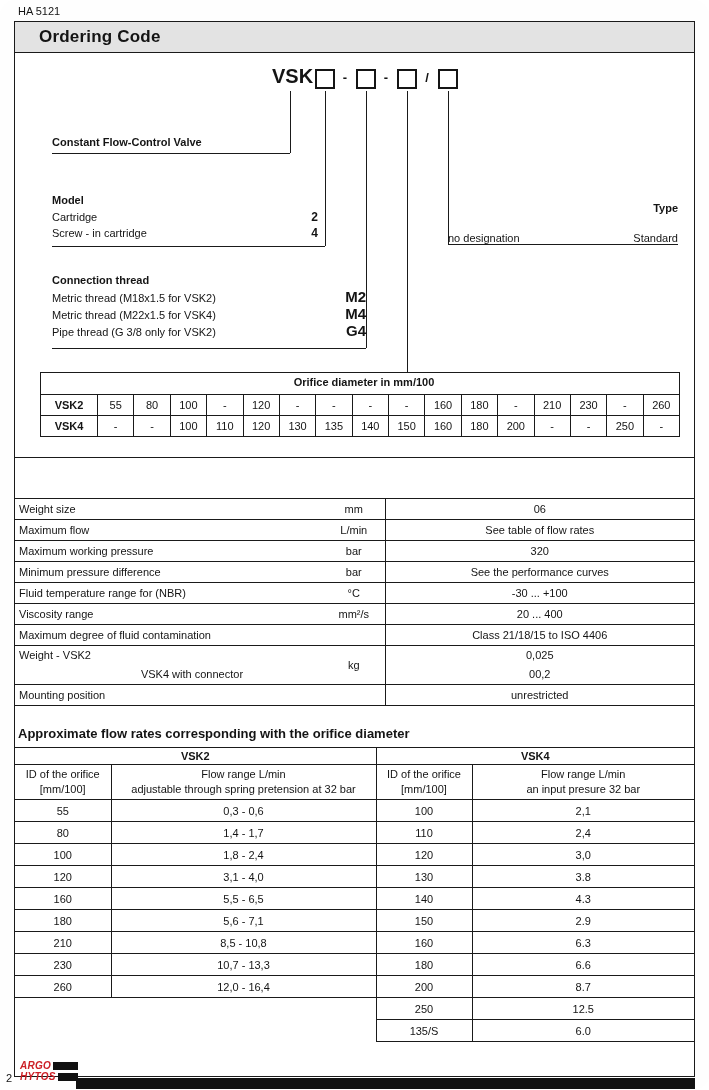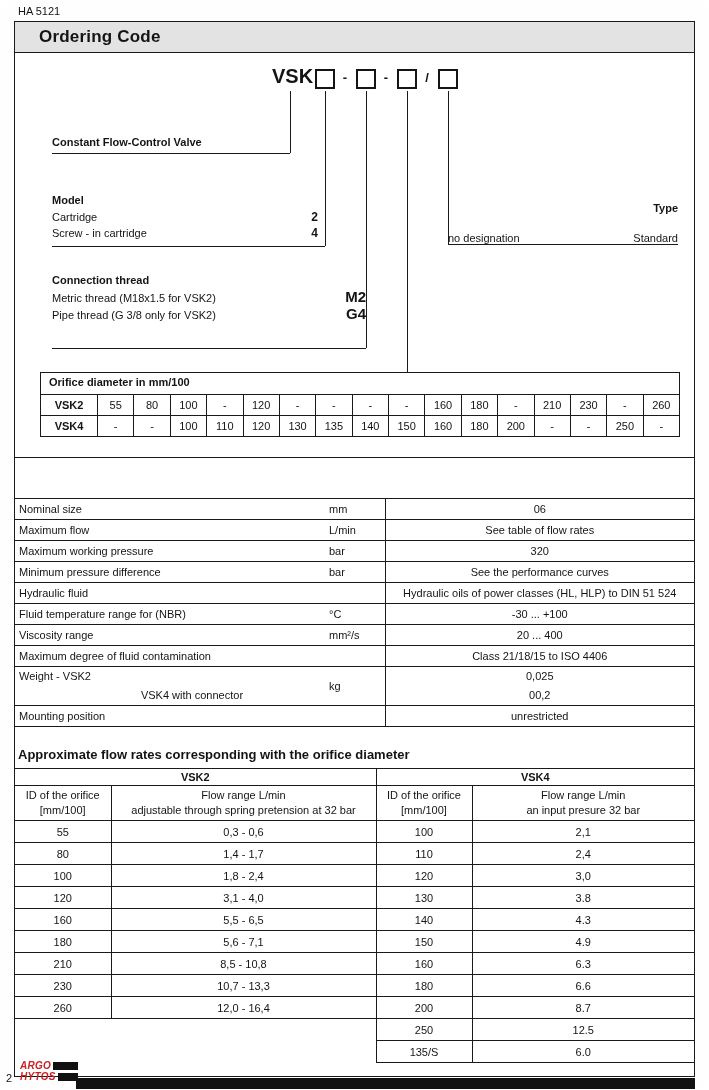--- a/index.html
+++ b/index.html
@@ -26,27 +26,27 @@
   .kv-row{display:flex;justify-content:space-between;align-items:baseline;line-height:16px;}
   .kv-value{font-weight:bold;font-size:12px;}
   .conn-group .kv-value{font-size:15px;}
   .model-group{left:37px;top:141px;width:266px;}
   .conn-group{left:37px;top:221px;width:314px;}
   .type-group{left:433px;top:149px;width:230px;}
   .type-title{font-weight:bold;text-align:right;margin-bottom:16px;}
   
   .orifice{position:absolute;left:25px;top:319px;border-collapse:collapse;table-layout:fixed;width:640px;font-size:11px;}
   .orifice th,.orifice td{border:1px solid #1a1a1a;text-align:center;height:20px;padding:0;font-weight:normal;}
-  .orifice .o-title{text-align:left;font-weight:bold;padding:3px 0 6px 8px;height:auto;}
+  .orifice .o-title{text-align:center;font-weight:bold;padding:3px 0 6px 8px;height:auto;}
   .orifice .o-label{font-weight:bold;}
   .tech{width:100%;border-collapse:collapse;table-layout:fixed;font-size:11px;margin-top:20px;border-top:1px solid #1a1a1a;}
   .tech td{border-bottom:1px solid #1a1a1a;vertical-align:middle;padding:0;height:20px;}
   .tech .t-label div{line-height:19px;padding-left:4px;}
   .tech .t-label .t-l2{padding-left:40px;text-align:center;}
-  .tech .t-unit{text-align:left;padding-right:6px;line-height:19px;}
+  .tech .t-unit{text-align:center;padding-right:6px;line-height:19px;}
   .tech .t-value{border-left:1px solid #1a1a1a;text-align:center;}
   .tech .t-value div{line-height:19px;}
   
   .flow-title{font-weight:bold;font-size:13px;margin:20px 0 6px 3px;}
   .flow{width:100%;border-collapse:collapse;table-layout:fixed;font-size:11px;}
   .flow th,.flow td{border:1px solid #1a1a1a;text-align:center;padding:0;}
   .flow .f-group th{height:16px;font-weight:bold;}
   .flow .f-head th{font-weight:normal;padding:2px 4px;}
   .flow .f-head div{line-height:15px;}
   .flow td{height:21px;}
@@ -123,20 +123,24 @@
 
       <div class="group conn-group">
         <div class="group-title">Connection thread</div>
         <div class="kv-rows">
 
             <div class="kv-row">
               <span class="kv-label">Metric thread (M18x1.5 for VSK2)</span>
               <span class="kv-value">M2</span>
             </div>
 
+            <div class="kv-row">
+              <span class="kv-label">Metric thread (M22x1.5 for VSK4)</span>
+              <span class="kv-value">M4</span>
+            </div>
 
             <div class="kv-row">
               <span class="kv-label">Pipe thread (G 3/8 only for VSK2)</span>
               <span class="kv-value">G4</span>
             </div>
           </div>
       </div>
 
       <table class="orifice">
         <colgroup>
@@ -197,21 +201,21 @@
     <table class="tech">
       <colgroup>
           <col style="width:314px;">
           <col style="width:56px;">
           <col style="width:309px;">
         </colgroup>
       <tbody>
 
           <tr>
             <td class="t-label">
-              <div>Nominal size</div>
+              <div>Weight size</div>
               <div class="t-l2"></div>
             </td>
             <td class="t-unit">mm</td>
             <td class="t-value">
               <div>06</div>
               <div></div>
             </td>
           </tr>
 
           <tr>
@@ -243,31 +247,20 @@
               <div>Minimum pressure difference</div>
               <div class="t-l2"></div>
             </td>
             <td class="t-unit">bar</td>
             <td class="t-value">
               <div>See the performance curves</div>
               <div></div>
             </td>
           </tr>
 
-          <tr>
-            <td class="t-label">
-              <div>Hydraulic fluid</div>
-              <div class="t-l2"></div>
-            </td>
-            <td class="t-unit"></td>
-            <td class="t-value">
-              <div>Hydraulic oils of power classes (HL, HLP) to DIN 51 524</div>
-              <div></div>
-            </td>
-          </tr>
 
           <tr>
             <td class="t-label">
               <div>Fluid temperature range for (NBR)</div>
               <div class="t-l2"></div>
             </td>
             <td class="t-unit">°C</td>
             <td class="t-value">
               <div>-30 ... +100</div>
               <div></div>
@@ -391,21 +384,21 @@
             <td>160</td>
             <td>5,5 - 6,5</td>
             <td>140</td>
             <td>4.3</td>
           </tr>
 
           <tr>
             <td>180</td>
             <td>5,6 - 7,1</td>
             <td>150</td>
-            <td>4.9</td>
+            <td>2.9</td>
           </tr>
 
           <tr>
             <td>210</td>
             <td>8,5 - 10,8</td>
             <td>160</td>
             <td>6.3</td>
           </tr>
 
           <tr>

